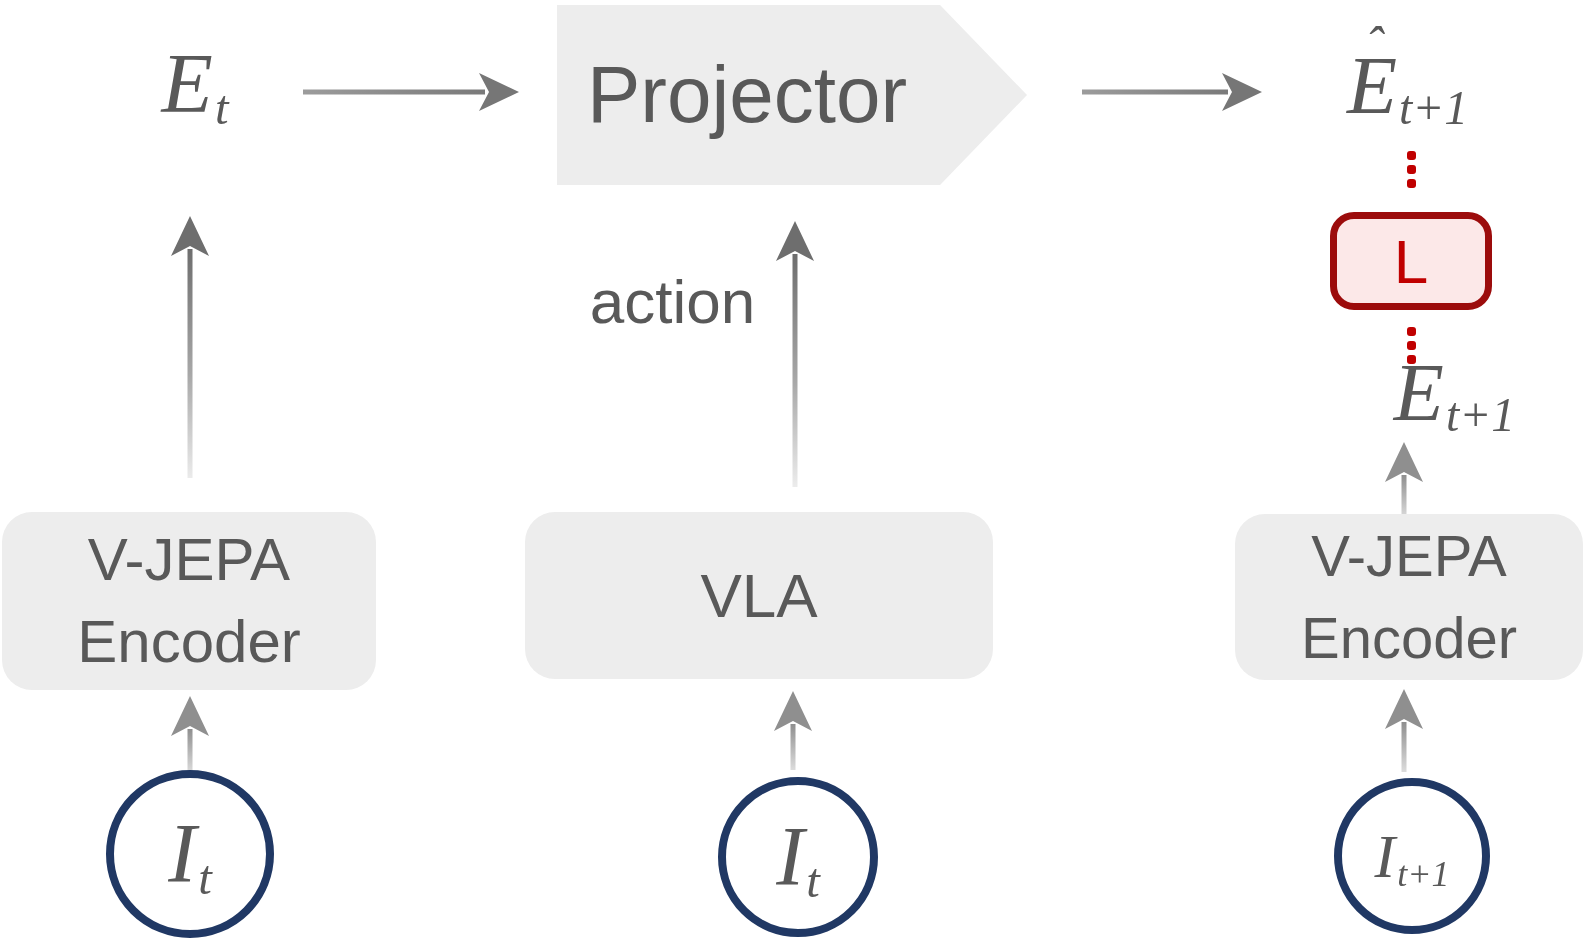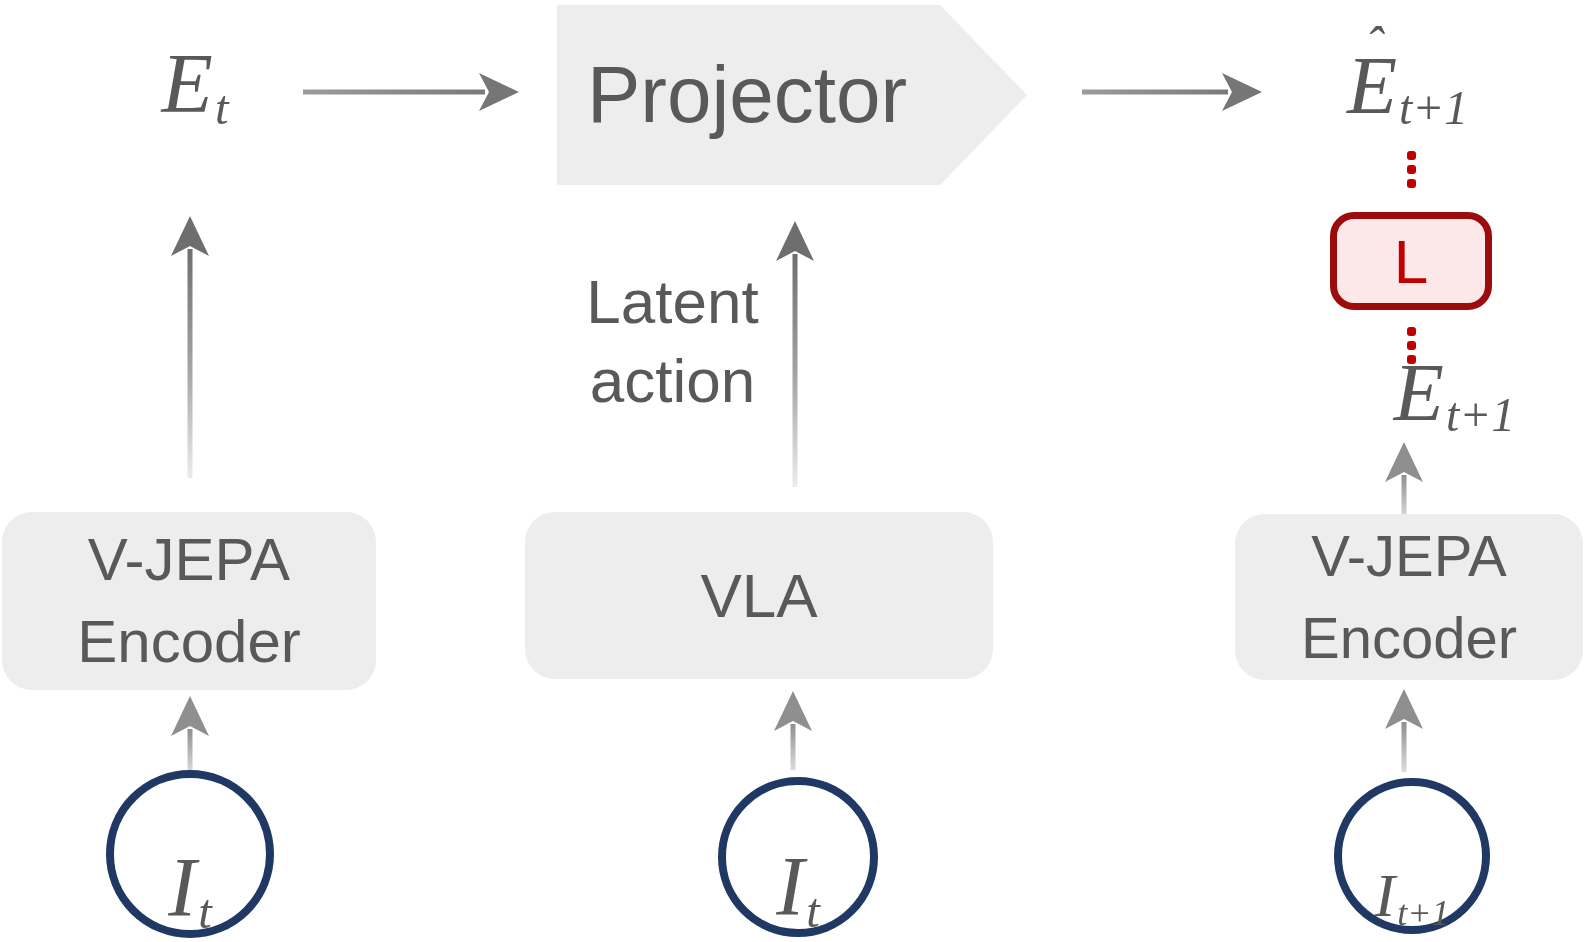--- a/index.html
+++ b/index.html
@@ -47,21 +47,21 @@
   .ehat .hat{
     position:absolute;top:-26px;left:54%;transform:translateX(-50%);
     font-size:64%;line-height:1;
   }
   .circle{
     position:absolute;
     border:8px solid var(--circle-border,#203864);
     border-radius:50%;
     background:#fff;
     box-sizing:border-box;
-    display:flex;align-items:flex-end;justify-content:center;
+    display:flex;align-items:center;justify-content:center;
   }
   .circle .math{position:static;}
   .lossbox{
     position:absolute;
     left:1330px;top:212px;width:162px;height:98px;
     background:var(--loss-fill,#FCE8E8);
     border:7px solid var(--loss-border,#9C0C0C);
     border-radius:24px;
     box-sizing:border-box;
     display:flex;align-items:center;justify-content:center;
@@ -141,21 +141,20 @@
       <linearGradient id="gh2" x1="0" y1="0" x2="1" y2="0">
         <stop offset="0" stop-color="#9C9C9C"></stop>
           <stop offset="1" stop-color="#7A7A7A"></stop>
       </linearGradient>
     </defs>
     <rect x="0" y="19.5" width="146" height="5" fill="url(#gh2)"></rect>
     <path d="M180 22 L140 3 L150 22 L140 41 Z" fill="#767676"></path>
   </svg>
 
   <div class="latent">
-    <div>Latent</div>
     <div>action</div>
   </div>
 
   <svg class="arrow" style="left:773px;top:220px;" width="44" height="267">
     <defs>
       <linearGradient id="gv3" x1="0" y1="0" x2="0" y2="1">
         <stop offset="0" stop-color="#6E6E6E"></stop>
           <stop offset="0.55" stop-color="#A8A8A8"></stop>
           <stop offset="1" stop-color="#ECECEC"></stop>
       </linearGradient>

